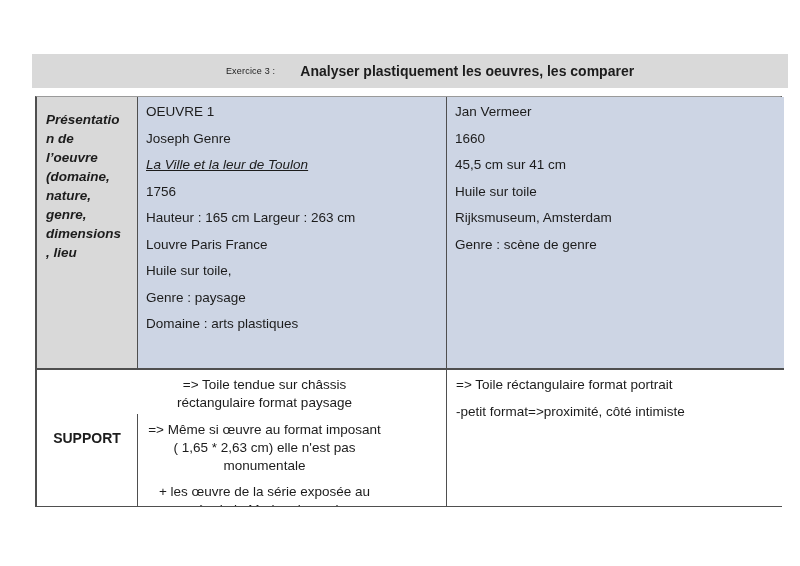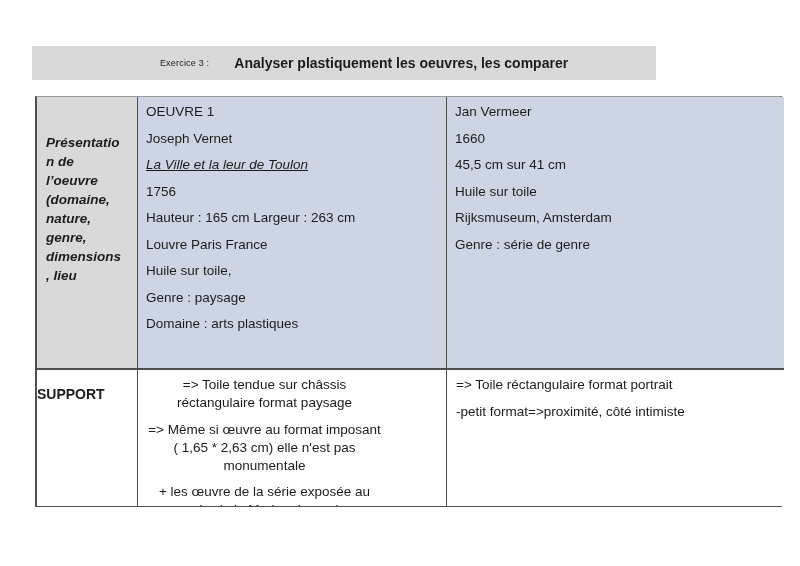--- a/index.html
+++ b/index.html
@@ -19,22 +19,22 @@
   .page {
     position: relative;
     width: 800px;
     height: 566px;
     background: #ffffff;
     overflow: hidden;
   }
   
   .header-band {
     position: absolute;
-    left: 32px; top: 46px;
-    width: 624px; height: 34px;
+    left: 32px; top: 54px;
+    width: 756px; height: 34px;
     background: var(--header_band);
     display: flex;
     align-items: center;
     justify-content: center;
     padding-left: 40px;
   }
   .exercise-label {
     font-size: 9px;
     font-weight: normal;
     margin-right: 5px;
@@ -62,21 +62,21 @@
     border-right: 1px solid var(--border);
     border-bottom: 1px solid var(--border);
     overflow: hidden;
   }
   .cell.last-col { border-right: none; }
   .cell.row1 { border-bottom-width: 2px; }
   .cell.row2 { border-bottom: none; }
 
   .cell-presentation-label {
     background: var(--row_label_bg);
-    padding: 36px 16px 0 9px;
+    padding: 13px 16px 0 9px;
     font-size: 13.5px;
     font-weight: bold;
     font-style: italic;
     line-height: 19px;
     overflow-wrap: break-word;
     word-break: break-word;
   }
   .cell-blue {
     background: var(--presentation_bg);
     padding: 6px 12px 0 8px;
@@ -89,22 +89,24 @@
   .artwork-title-1 {
     font-style: italic;
     text-decoration: underline;
   }
   .artwork-title-2 {
     text-decoration: underline;
   }
   .cell-support-label {
     background: #ffffff;
     padding-top: 16px;
+    text-align: center;
     font-size: 14px;
     font-weight: bold;
+    margin-top: 44px;
   }
   .cell-white {
     background: #ffffff;
     padding: 6px 8px 0 9px;
   }
   .cell-white.narrow-wrap { padding-right: 64px; text-align: center; }
 </style>
 </head>
 <body>
 
@@ -114,37 +116,37 @@
     <span class="exercise-label">Exercice 3 :</span>
     <span class="exercise-title">Analyser plastiquement les oeuvres, les comparer</span>
   </div>
 
   <div class="comparison-table">
 
     <div class="cell row1 cell-presentation-label">Présentation de l’oeuvre (domaine, nature, genre, dimensions, lieu</div>
 
     <div class="cell row1 cell-blue">
       <p>OEUVRE 1</p>
-      <p>Joseph Vernet</p>
+      <p>Joseph Genre</p>
       <p class="artwork-title-1">La Ville et la leur de Toulon</p>
       <p>1756</p>
       <p>Hauteur : 165 cm Largeur : 263 cm</p>
       <p>Louvre Paris France</p>
       <p>Huile sur toile,</p>
       <p>Genre : paysage</p>
       <p>Domaine : arts plastiques</p>
     </div>
 
     <div class="cell row1 last-col cell-blue">
       <p>Jan Vermeer</p>
       <p>1660</p>
       <p>45,5 cm sur 41 cm</p>
       <p>Huile sur toile</p>
       <p>Rijksmuseum, Amsterdam</p>
-      <p>Genre : série de genre</p>
+      <p>Genre : scène de genre</p>
     </div>
 
     <div class="cell row2 cell-support-label">SUPPORT</div>
 
     <div class="cell row2 cell-white narrow-wrap">
       <p>=&gt; Toile tendue sur châssis réctangulaire format paysage</p>
       <p>=&gt; Même si œuvre au format imposant ( 1,65 * 2,63 cm) elle n'est pas monumentale</p>
       <p>+ les œuvre de la série exposée au musée de la Marine de par leur scénographie</p>
     </div>
 

